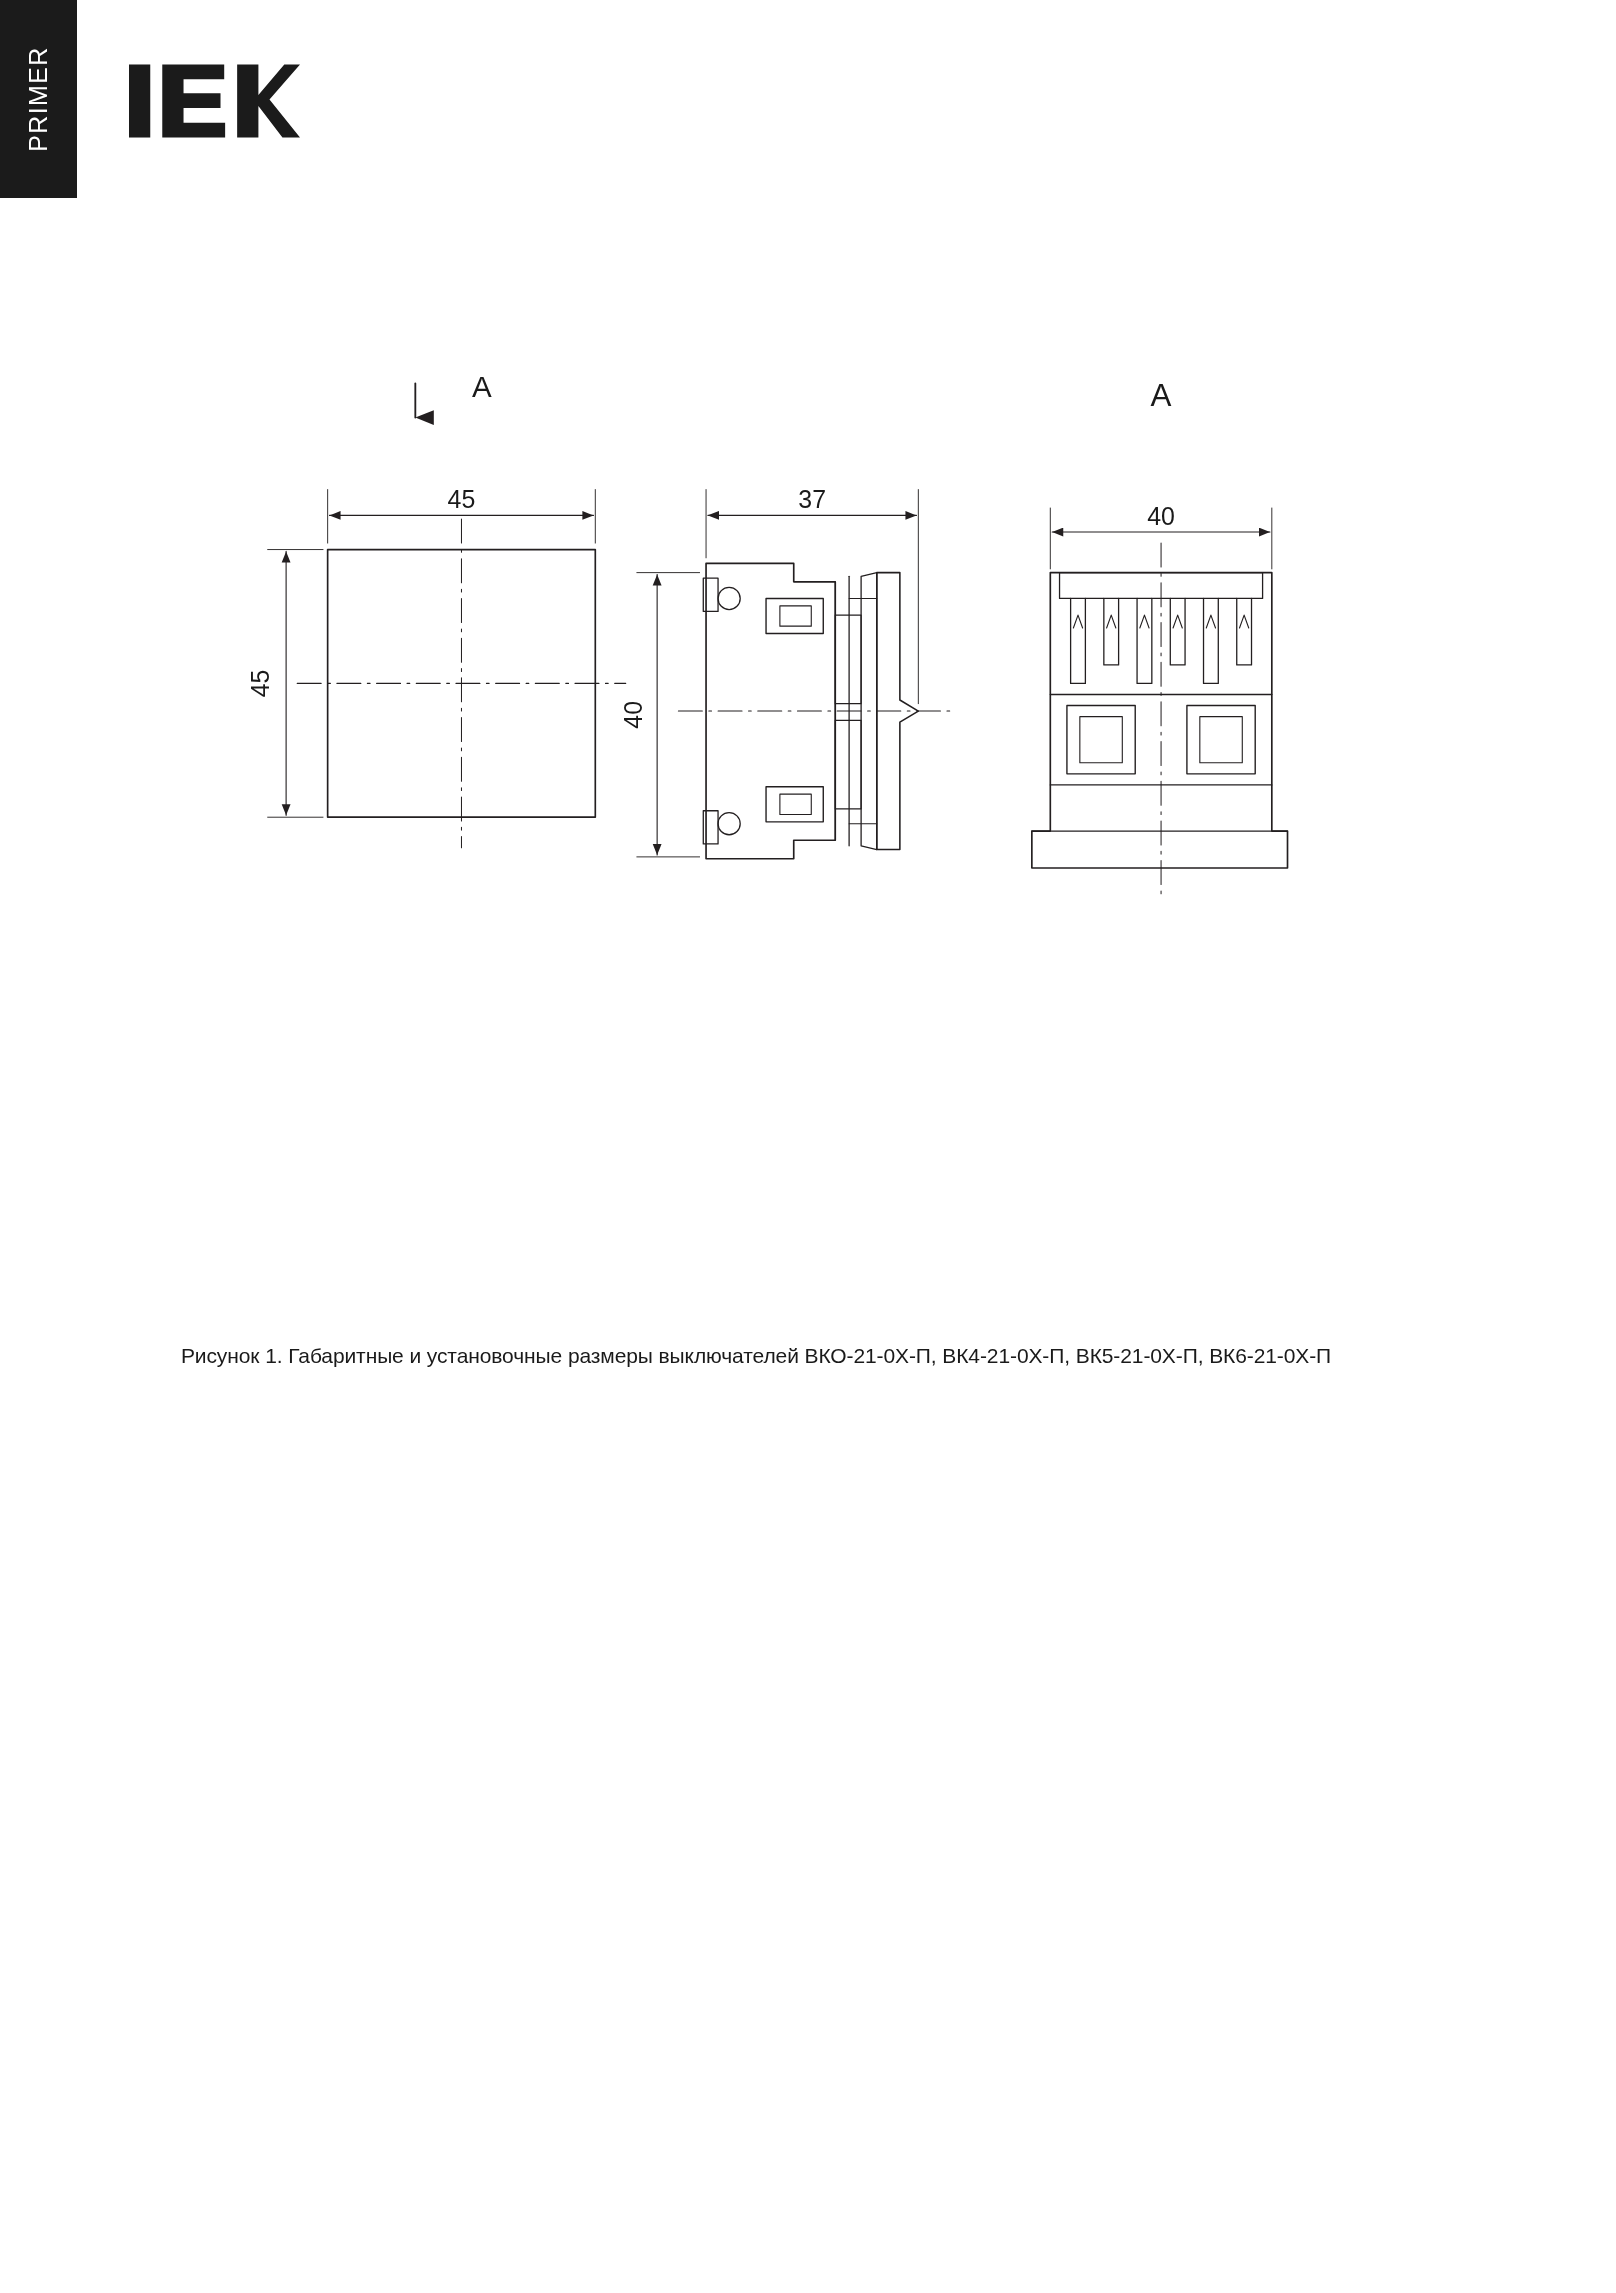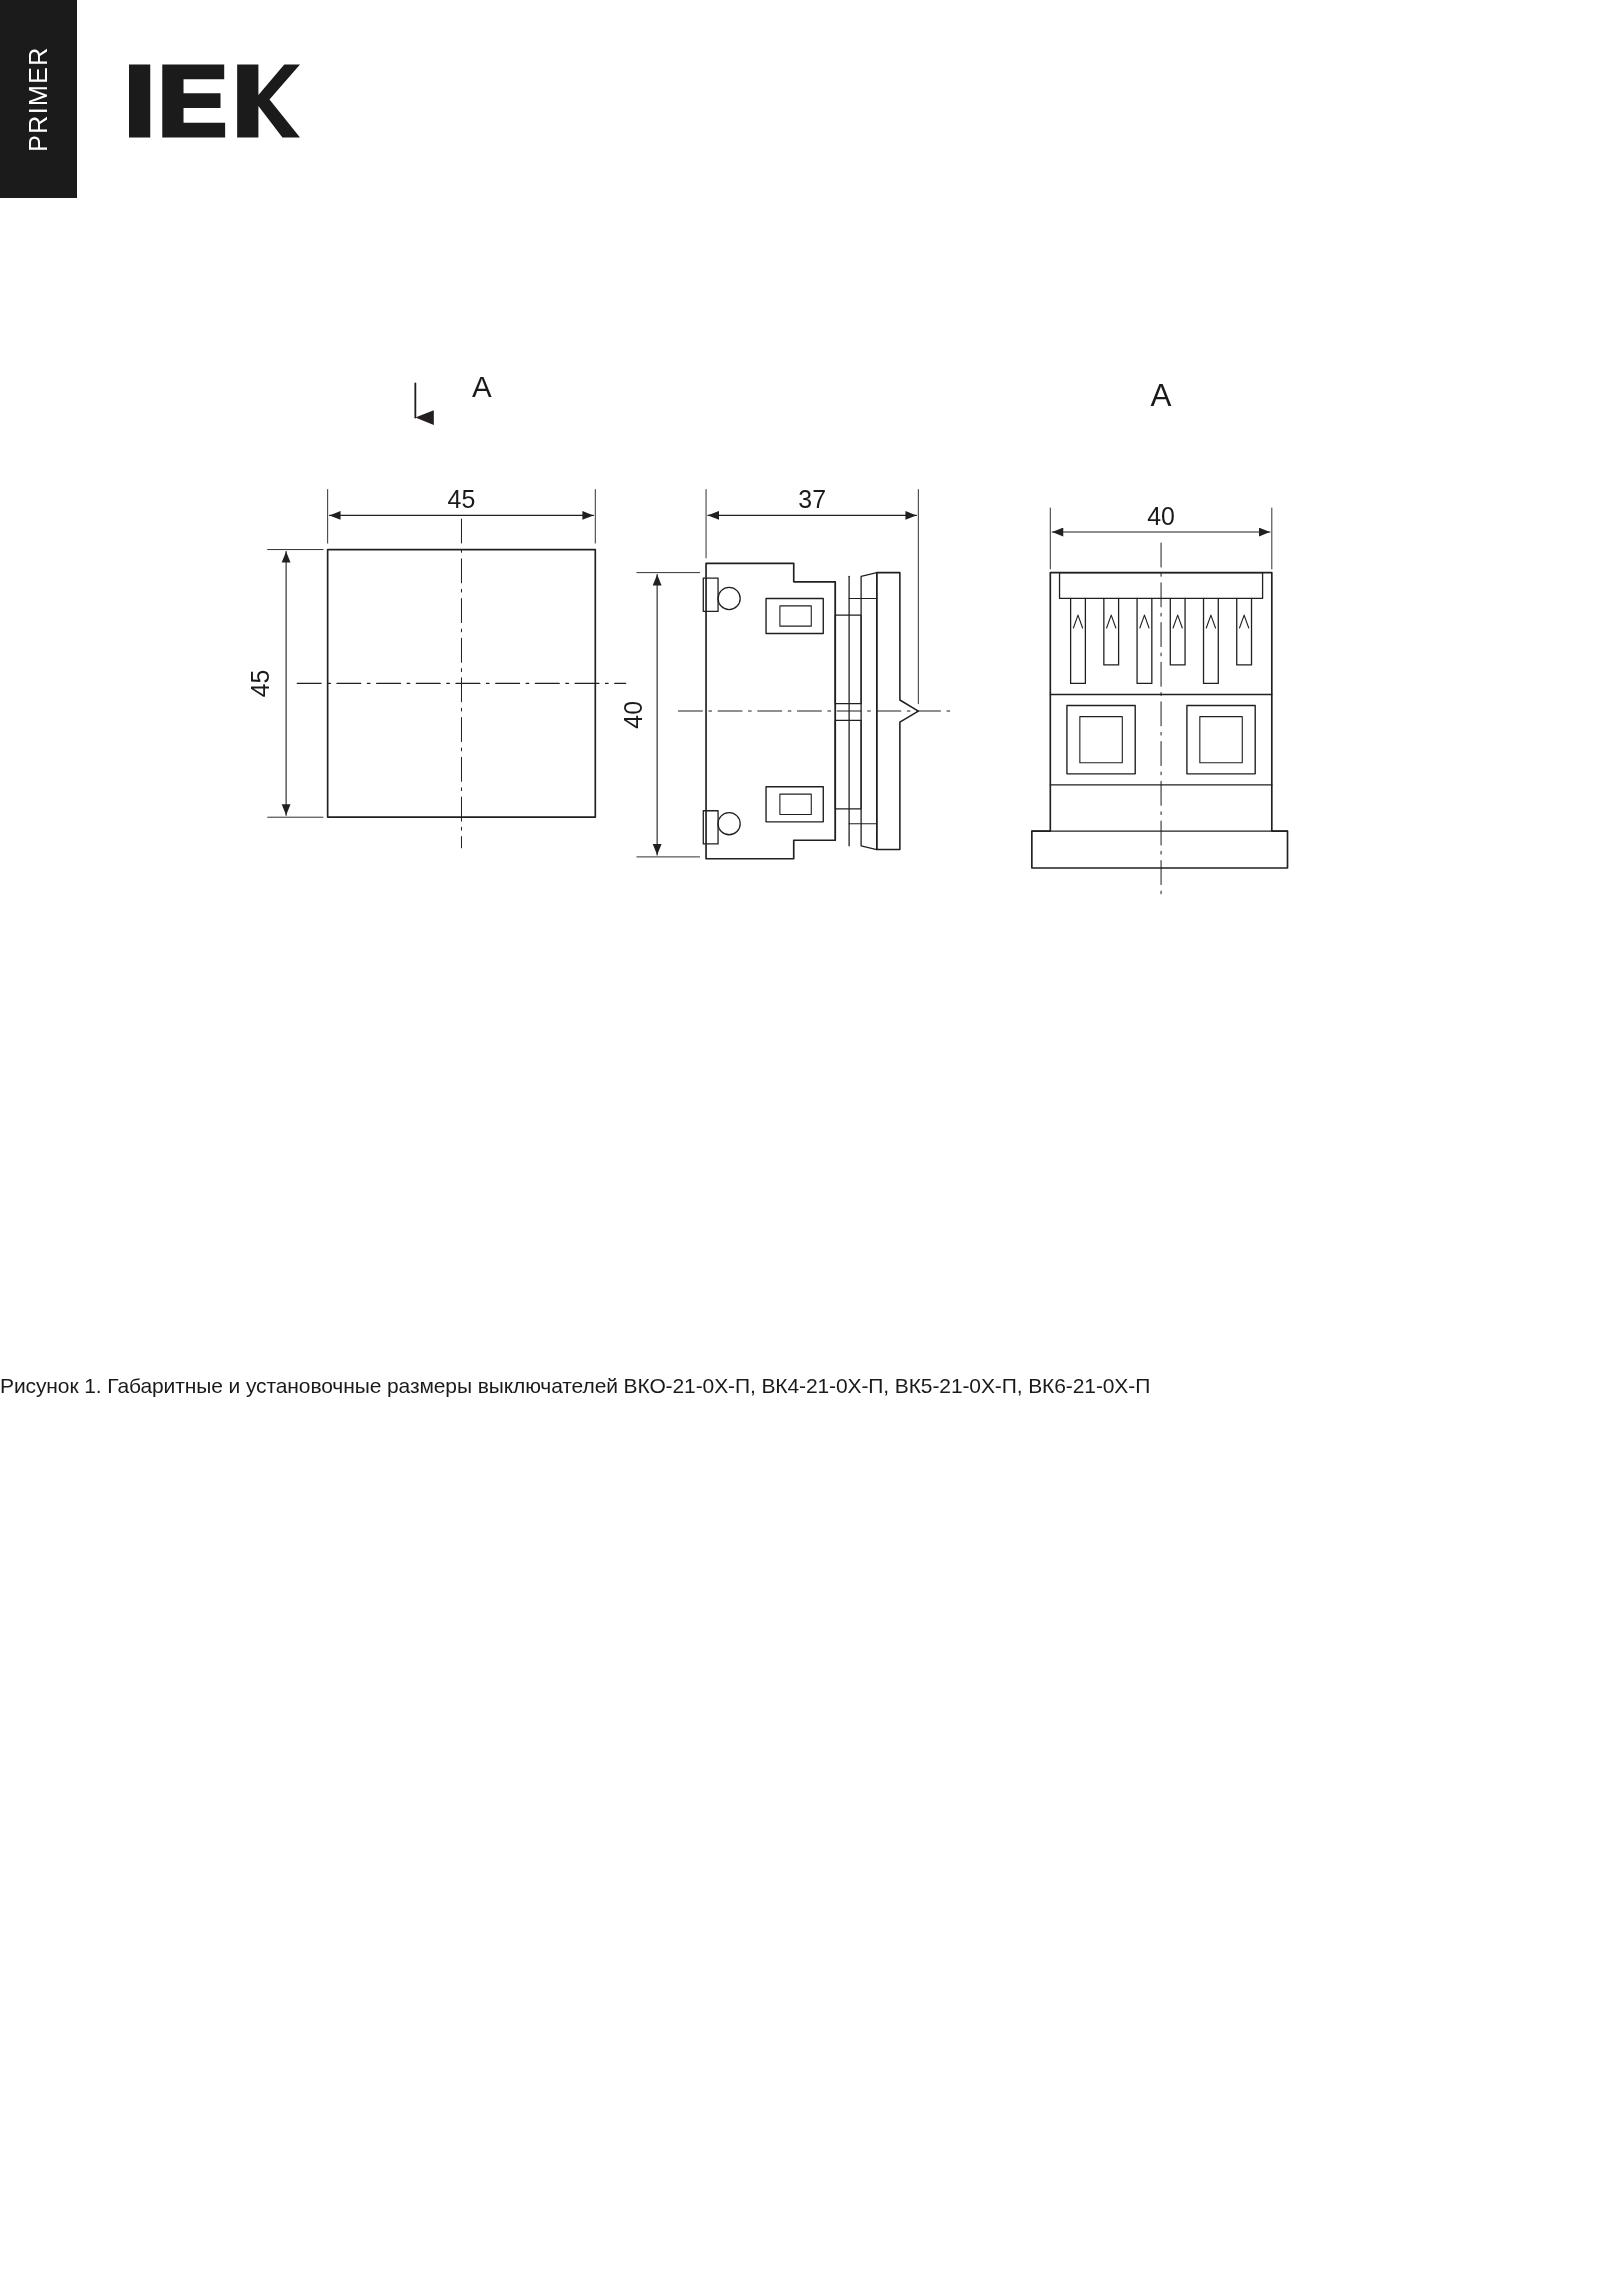--- a/index.html
+++ b/index.html
@@ -66,22 +66,23 @@
     height: 554px;
   }
   .drawing-area svg {
     display: block;
   }
 
   
   .figure-caption {
     position: absolute;
     left: 0;
-    top: 1374px;
+    top: 1344px;
     width: 1512px;
+    text-align: center;
     font-size: 21px;
     color: #1a1a1a;
     letter-spacing: -0.1px;
   }
 </style>
 </head>
 <body>
 
 <div class="header-block">
 

